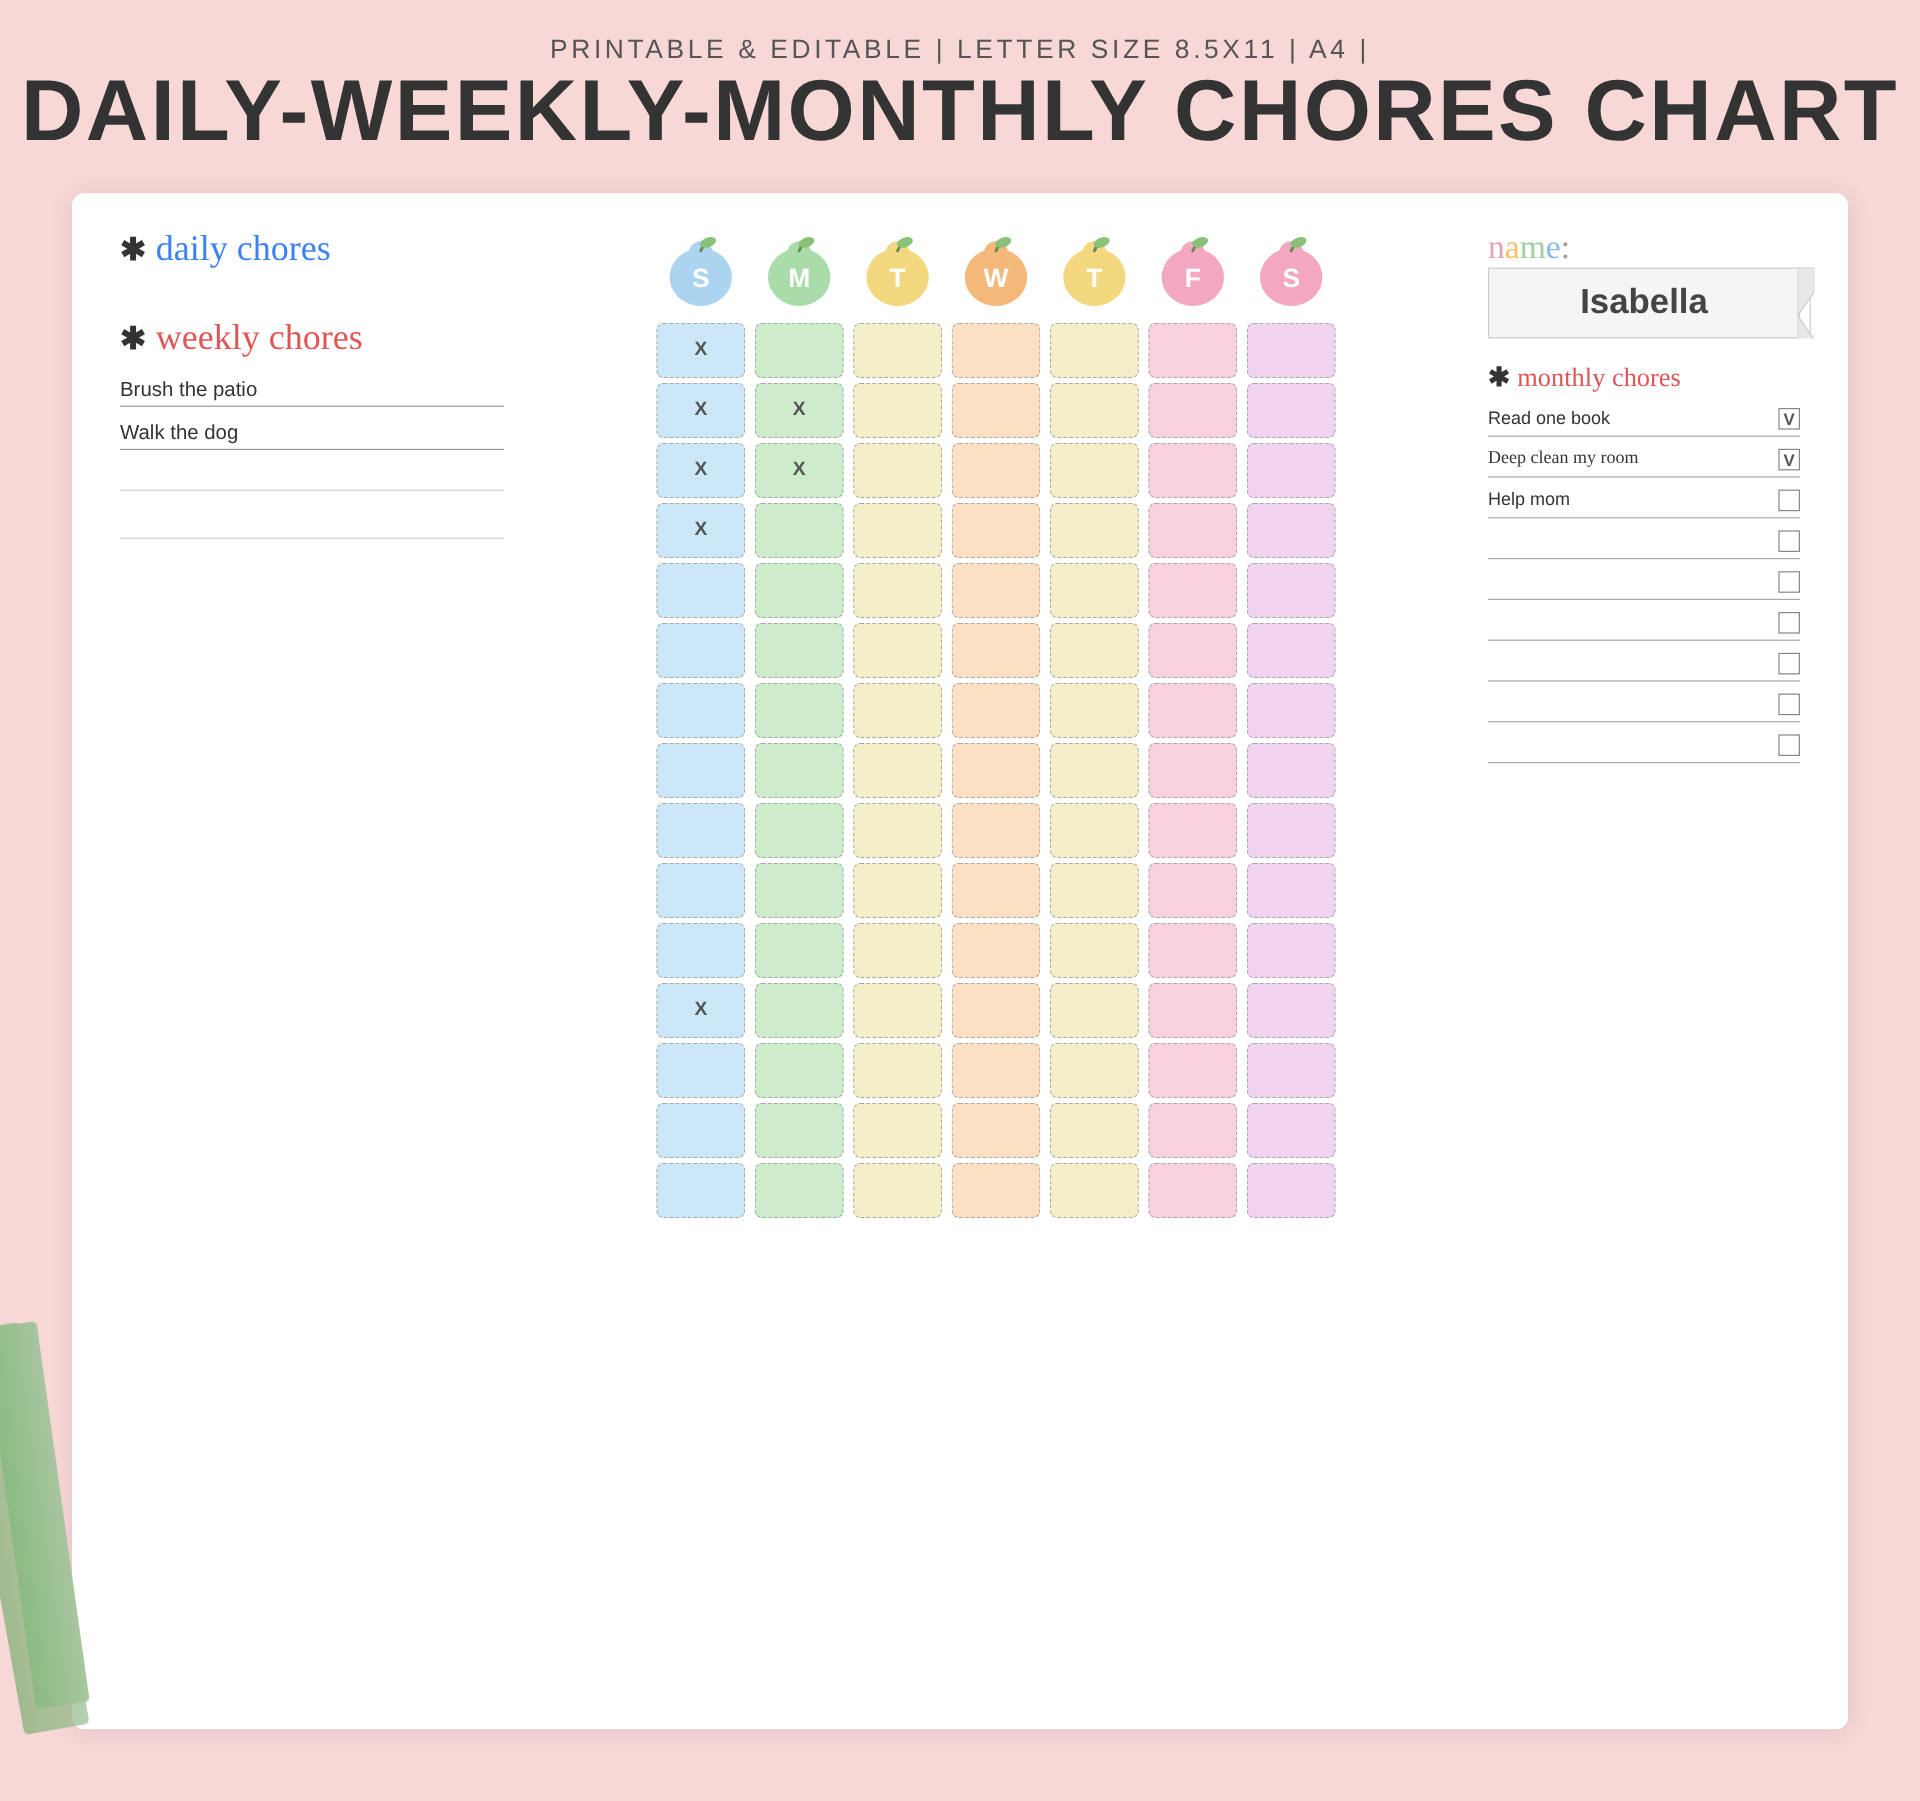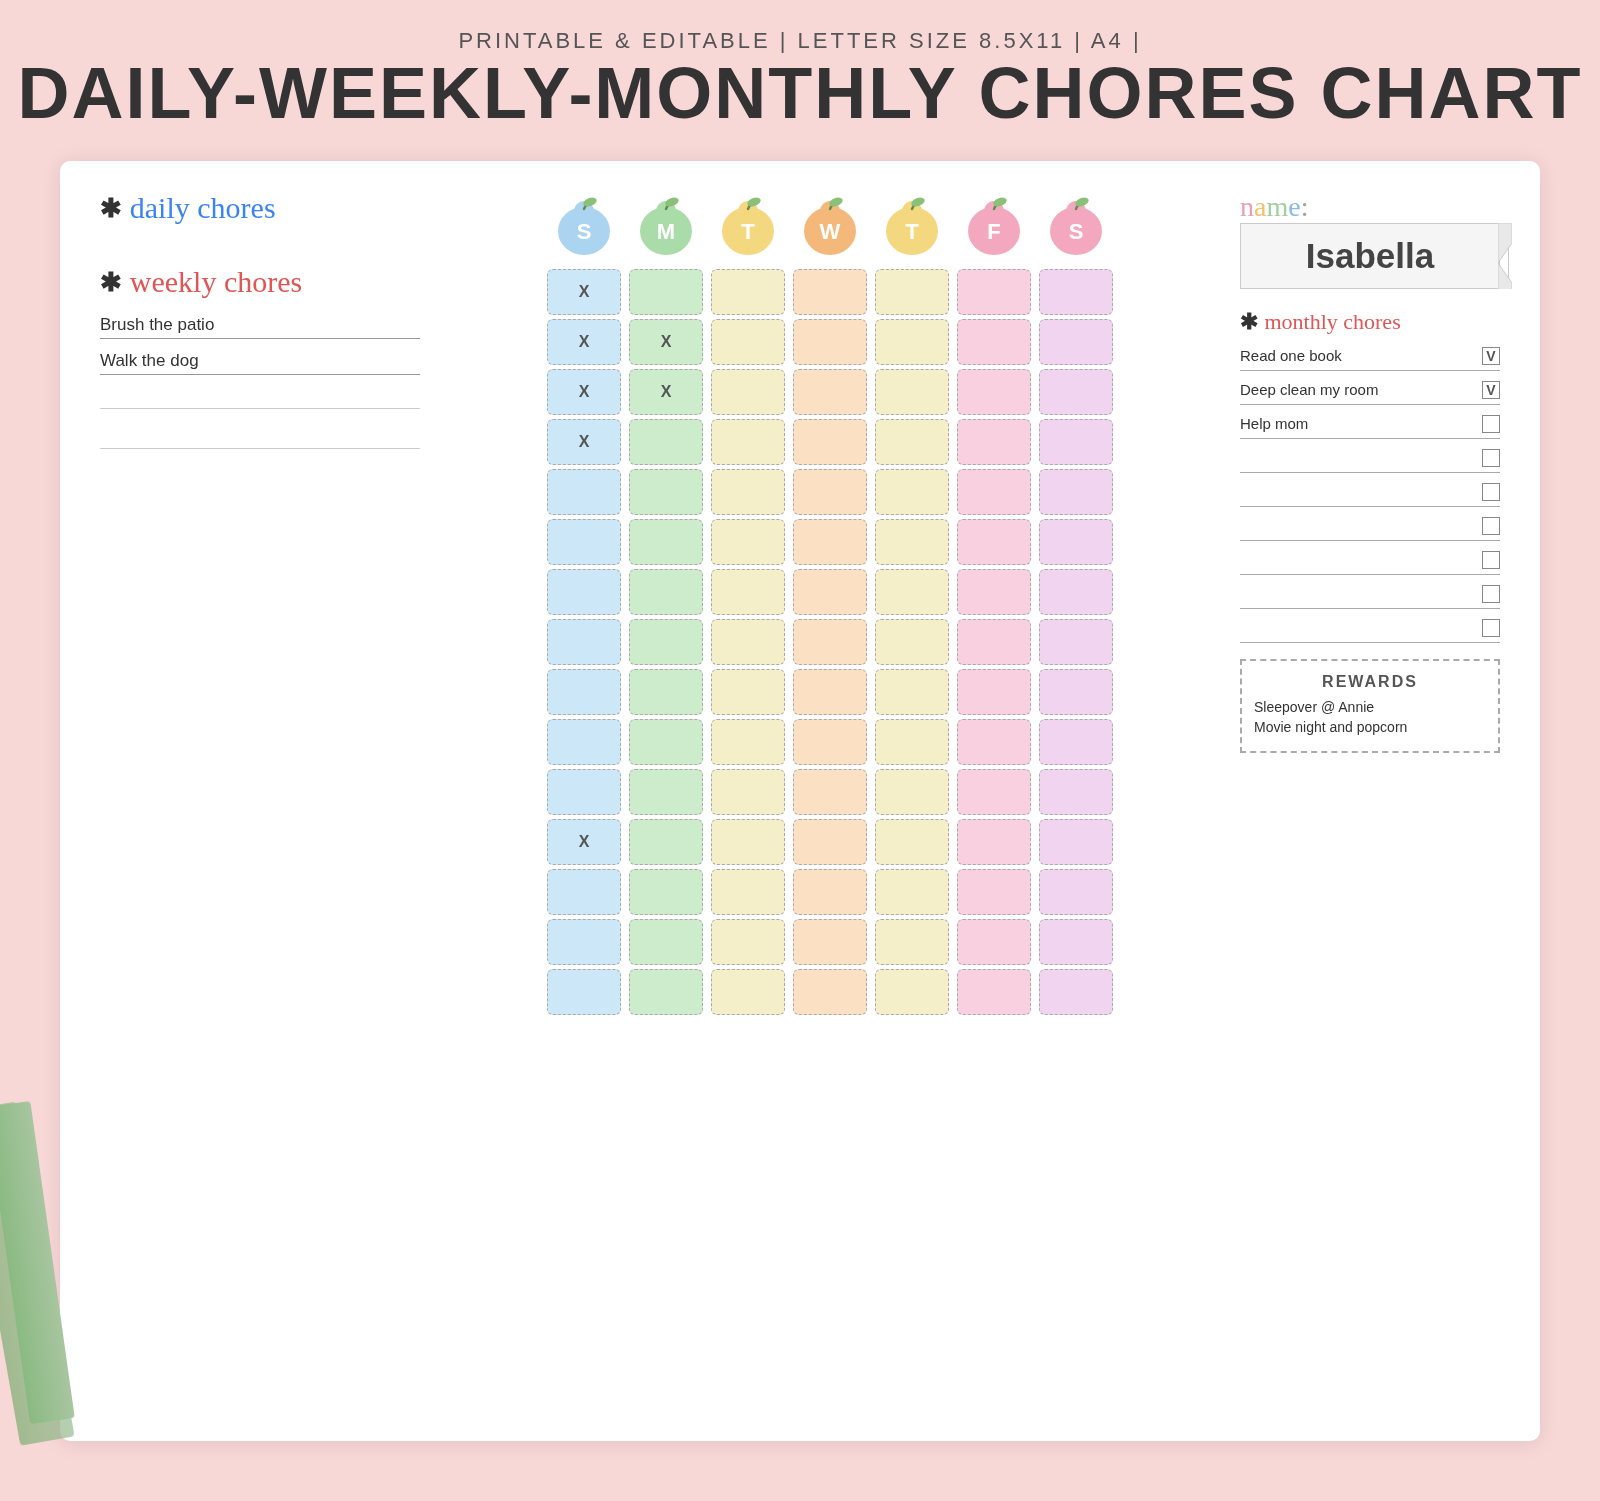--- a/index.html
+++ b/index.html
@@ -473,21 +473,21 @@
 
     <div>
       <div class="name-rainbow">
         <span class="nl-n">n</span>
           <span class="nl-a">a</span>
           <span class="nl-m">m</span>
           <span class="nl-e">e</span>
           <span class="nl-colon">:</span>
       </div>
       <div style="position:relative;margin-bottom:20px;">
-        <div style="background:#f5f5f5;border:1.5px solid #ccc;text-align:center;font-size:35px;font-weight:bold;color:#444;padding:12px 10px;font-family:Arial,sans-serif;position:relative;">
+        <div style="background:#f5f5f5;border:1.5px solid #ccc;text-align:center;font-size:29px;font-weight:bold;color:#444;padding:12px 10px;font-family:Arial,sans-serif;position:relative;">
           <span>Isabella</span>
           <div style="position:absolute;right:-10px;top:0;width:12px;height:50%;background:linear-gradient(to bottom-right,#f5f5f5 50%,transparent 50%);border-right:1.5px solid #ccc;"></div>
           <div style="position:absolute;right:-10px;bottom:0;width:12px;height:50%;background:linear-gradient(to top-right,#f5f5f5 50%,transparent 50%);border-right:1.5px solid #ccc;"></div>
         </div>
 
         <svg style="position:absolute;right:-12px;top:0;height:100%;width:14px;">
           <polygon points="0,0 14,0 14,20 0,40 14,60 14,80 0,100%" fill="#e8e8e8" stroke="#ccc" stroke-width="1"></polygon>
         </svg>
       </div>
     </div>
@@ -496,21 +496,21 @@
       <div class="monthly-title">
         <span class="asterisk" style="color:#333;font-size:22px;">✱</span>
         <span style="font-family:'Comic Sans MS',cursive;color:#e05555;font-size:22px;">monthly chores</span>
       </div>
       <div id="monthly-list">
           <div class="monthly-item" style="display: flex; align-items: center; justify-content: space-between; margin-bottom: 8px; border-bottom: 1.5px solid rgb(170, 170, 170); padding-bottom: 4px; min-height: 26px;">
             <span style="font-size: 15px; color: rgb(51, 51, 51);">Read one book</span>
             <div style="width: 18px; height: 18px; border: 1.5px solid rgb(136, 136, 136); display: flex; align-items: center; justify-content: center; font-size: 14px; font-weight: bold; color: rgb(85, 85, 85); flex-shrink: 0;">V</div>
           </div>
           <div class="monthly-item" style="display: flex; align-items: center; justify-content: space-between; margin-bottom: 8px; border-bottom: 1.5px solid rgb(170, 170, 170); padding-bottom: 4px; min-height: 26px;">
-            <span style="font-size: 15px; color: rgb(51, 51, 51);">Deep clean my room</span>
+            <span style="font-size: 15px; color: rgb(51, 51, 51); font-family: Liberation Serif, serif;">Deep clean my room</span>
             <div style="width: 18px; height: 18px; border: 1.5px solid rgb(136, 136, 136); display: flex; align-items: center; justify-content: center; font-size: 14px; font-weight: bold; color: rgb(85, 85, 85); flex-shrink: 0;">V</div>
           </div>
           <div class="monthly-item" style="display: flex; align-items: center; justify-content: space-between; margin-bottom: 8px; border-bottom: 1.5px solid rgb(170, 170, 170); padding-bottom: 4px; min-height: 26px;">
             <span style="font-size: 15px; color: rgb(51, 51, 51); text-align: right;">Help mom</span>
             <div style="width: 18px; height: 18px; border: 1.5px solid rgb(136, 136, 136); display: flex; align-items: center; justify-content: center; font-size: 14px; font-weight: bold; color: rgb(85, 85, 85); flex-shrink: 0;"></div>
           </div>
           <div class="monthly-item" style="display: flex; align-items: center; justify-content: space-between; margin-bottom: 8px; border-bottom: 1.5px solid rgb(170, 170, 170); padding-bottom: 4px; min-height: 26px;">
             <span style="font-size: 15px; color: rgb(51, 51, 51);"></span>
             <div style="width: 18px; height: 18px; border: 1.5px solid rgb(136, 136, 136); display: flex; align-items: center; justify-content: center; font-size: 14px; font-weight: bold; color: rgb(85, 85, 85); flex-shrink: 0;"></div>
           </div>
@@ -530,25 +530,18 @@
             <span style="font-size: 15px; color: rgb(51, 51, 51);"></span>
             <div style="width: 18px; height: 18px; border: 1.5px solid rgb(136, 136, 136); display: flex; align-items: center; justify-content: center; font-size: 14px; font-weight: bold; color: rgb(85, 85, 85); flex-shrink: 0;"></div>
           </div>
           <div class="monthly-item" style="display: flex; align-items: center; justify-content: space-between; margin-bottom: 8px; border-bottom: 1.5px solid rgb(170, 170, 170); padding-bottom: 4px; min-height: 26px;">
             <span style="font-size: 15px; color: rgb(51, 51, 51);"></span>
             <div style="width: 18px; height: 18px; border: 1.5px solid rgb(136, 136, 136); display: flex; align-items: center; justify-content: center; font-size: 14px; font-weight: bold; color: rgb(85, 85, 85); flex-shrink: 0;"></div>
           </div>
         </div>
     </div>
 
-    <div class="rewards-box">
-      <div class="rewards-title">REWARDS</div>
-      <div id="rewards-list">
-          <div class="rewards-item">Sleepover @ Annie</div>
-          <div class="rewards-item">Movie night and popcorn</div>
-        </div>
-    </div>
   </div>
 
 </div>
 
 <div style="position:fixed;bottom:80px;left:30px;width:45px;height:320px;background:linear-gradient(to right,#8aba82,#a8c5a0);border-radius:4px;transform:rotate(-8deg);transform-origin:bottom center;z-index:10;"></div>
 <div style="position:fixed;bottom:60px;left:20px;width:55px;height:340px;background:linear-gradient(to right,#7aad70,#98ba90);border-radius:4px;transform:rotate(-10deg);transform-origin:bottom center;z-index:9;opacity:0.7;"></div>
 
 </body></html>

